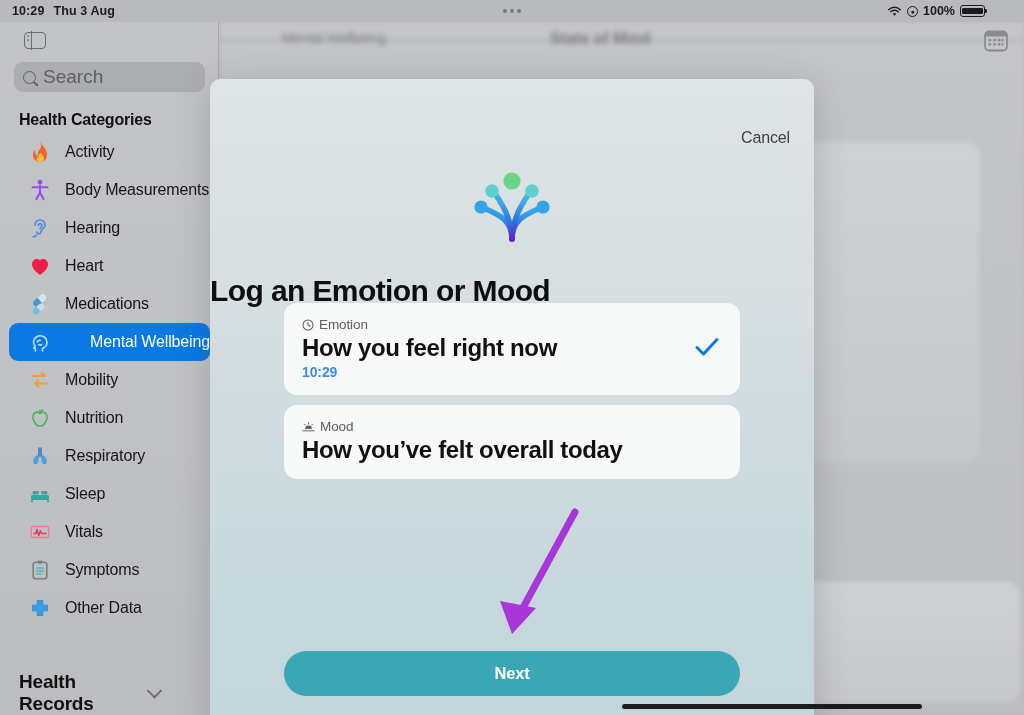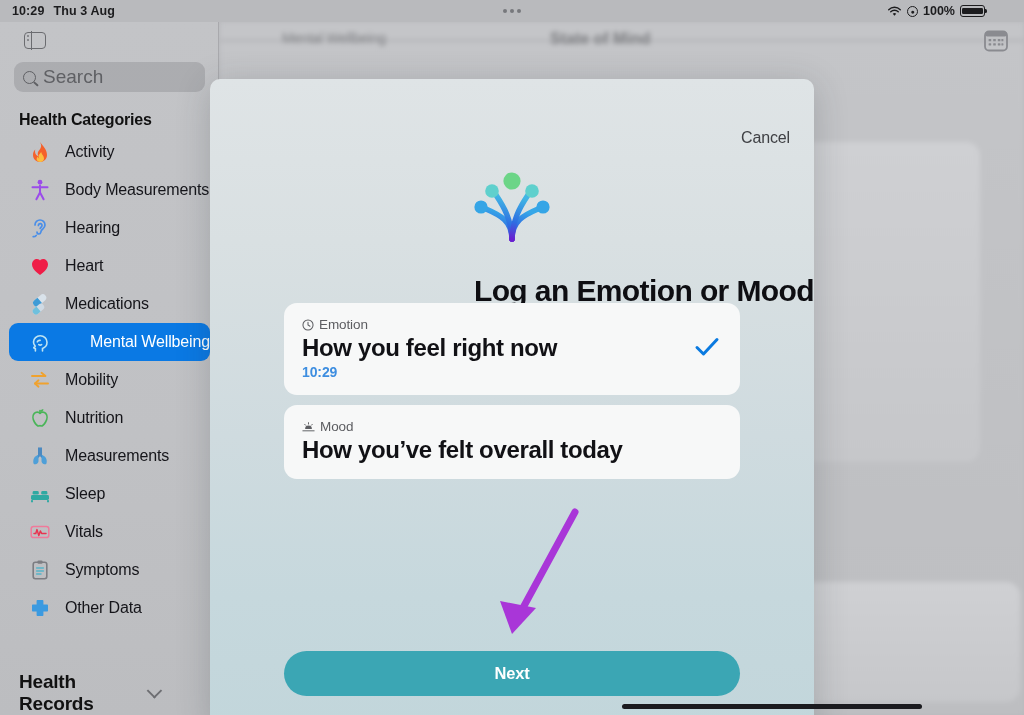--- a/index.html
+++ b/index.html
@@ -171,21 +171,21 @@
     position: absolute; right: 24px; top: 50px;
     font-size: 16px; color: #3f4044; letter-spacing: -0.15px;
     background: none; border: 0; cursor: pointer; font-family: inherit;
   }
   .logo-wrap {
     position: absolute; left: 50%; transform: translateX(-50%); top: 80px;
     width: 96px; height: 86px;
   }
   .sheet-title {
     position: absolute; left: 0; right: 0; top: 195px;
-    text-align: right; font-size: 30px; font-weight: bold;
+    text-align: left; font-size: 30px; font-weight: bold;
     color: #0e0e12; letter-spacing: -0.6px;
   }
 
   .options { position: absolute; left: 74px; top: 224px; width: 456px; }
   .opt-card {
     background: #f7f8f8; border-radius: 13px;
     padding: 14px 18px 15px 18px; position: relative;
     margin-bottom: 10px;
   }
   .opt-kicker {
@@ -338,21 +338,21 @@
 
         <div class="cat-item">
           <span class="cat-ic">
               <svg viewBox="0 0 24 24">
                 <path d="M11 4v7.5c0 .6-.3 1-.8 1.3l-.9.5" stroke="#2f7cc0" stroke-width="1.6" fill="none" stroke-linecap="round"></path>
                 <path d="M13 4v7.5c0 .6.3 1 .8 1.3l.9.5" stroke="#2f7cc0" stroke-width="1.6" fill="none" stroke-linecap="round"></path>
                 <path d="M9.3 11.2c-1.6.6-3.3 2.2-3.8 4.3-.4 1.7-.3 3.5.2 4.3.5.8 1.8.6 2.8.1 1.2-.6 2-1.7 2-3V12.4c0-.9-.5-1.5-1.2-1.2z" fill="#4e9fd8"></path>
                 <path d="M14.7 11.2c1.6.6 3.3 2.2 3.8 4.3.4 1.7.3 3.5-.2 4.3-.5.8-1.8.6-2.8.1-1.2-.6-2-1.7-2-3V12.4c0-.9.5-1.5 1.2-1.2z" fill="#4e9fd8"></path>
               </svg>
             </span>
-          <span>Measurements</span>
+          <span>Respiratory</span>
         </div>
 
         <div class="cat-item">
           <span class="cat-ic">
               <svg viewBox="0 0 24 24">
                 <rect x="3" y="13" width="18" height="5" rx="1.4" fill="#2fa9a2"></rect>
                 <rect x="4.6" y="9" width="6.2" height="3.6" rx="1.4" fill="#2fa9a2"></rect>
                 <rect x="13.2" y="9" width="6.2" height="3.6" rx="1.4" fill="#2fa9a2"></rect>
                 <rect x="3" y="18" width="2" height="2.4" rx="0.8" fill="#2fa9a2"></rect>
                 <rect x="19" y="18" width="2" height="2.4" rx="0.8" fill="#2fa9a2"></rect>

